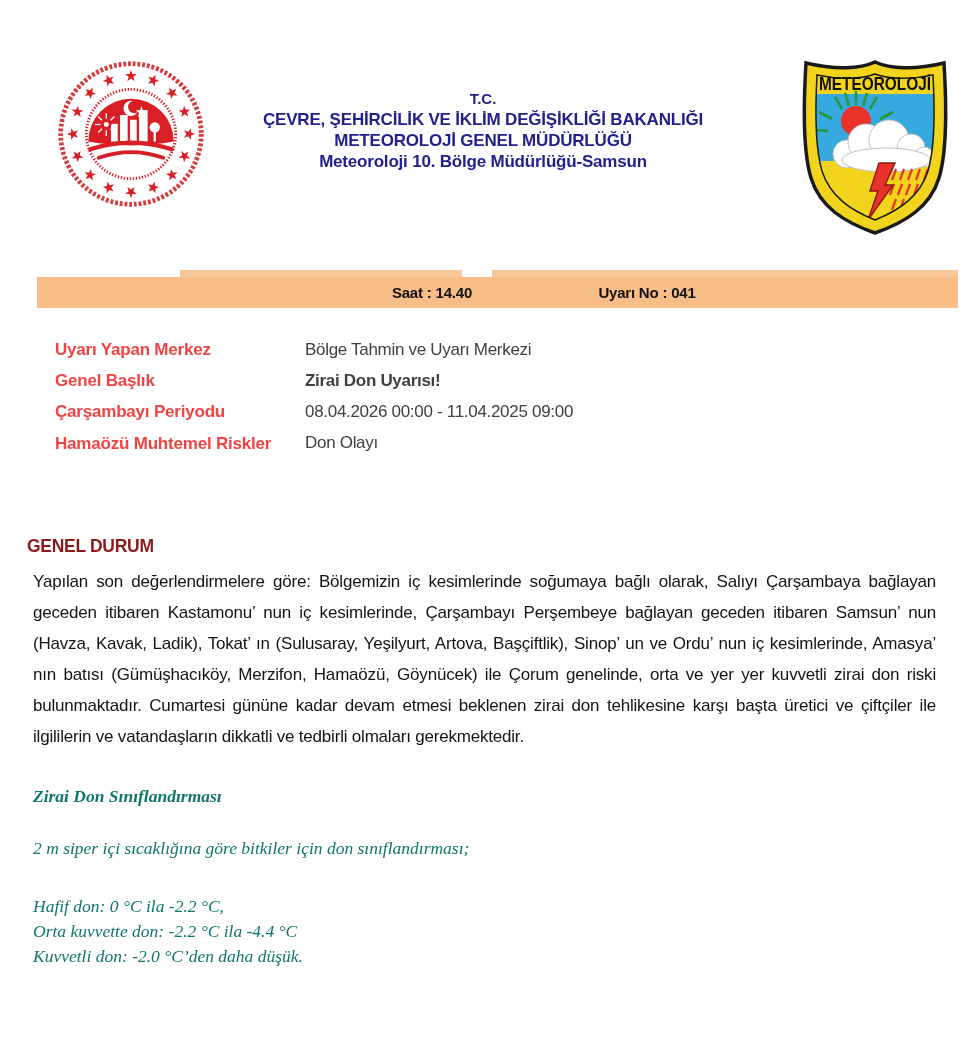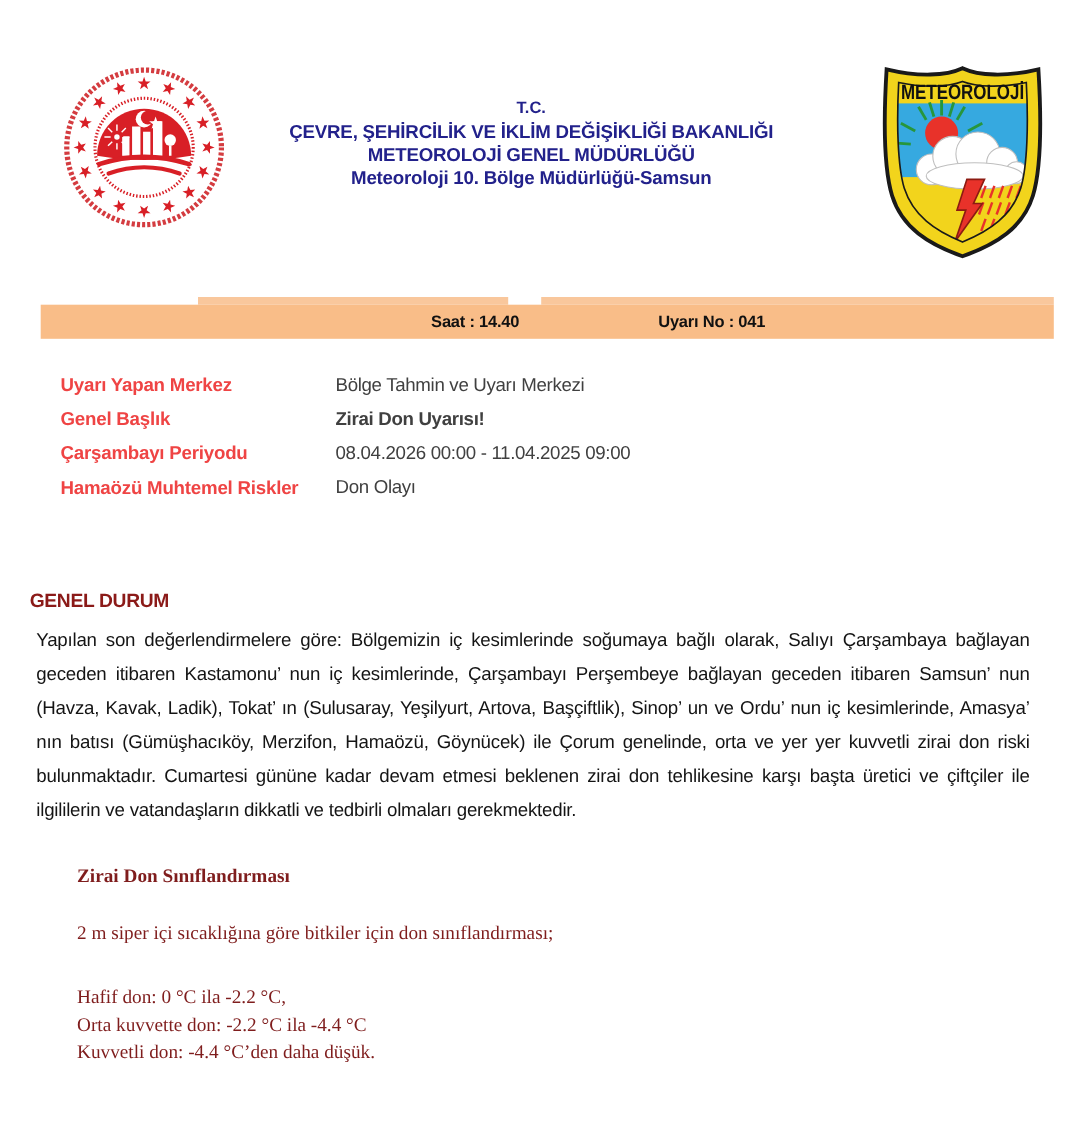--- a/index.html
+++ b/index.html
@@ -47,21 +47,21 @@
   .section-heading{
     position:absolute;left:27px;top:536px;color:#8b1a18;font-weight:bold;
     font-size:17.5px;letter-spacing:-0.3px;
   }
   .status-paragraph{
     position:absolute;left:33px;top:566px;width:903px;
     font-size:17px;line-height:31px;text-align:justify;color:#141414;
     letter-spacing:-0.2px;
   }
   
-  .frost{font-family:"Liberation Serif",serif;color:#7f1d1d;margin-left:37px;}
+  .frost{font-family:"Liberation Serif",serif;font-style:italic;color:#0f766e;}
   .frost-heading{position:absolute;left:33px;top:786px;font-size:17.5px;font-weight:bold;}
   .frost-intro{position:absolute;left:33px;top:838px;font-size:17.5px;}
   .frost-items{position:absolute;left:33px;top:894px;font-size:17.5px;line-height:25px;}
 </style>
 </head>
 <body>
 
 <div class="page">
 
   <div class="gov-logo">
@@ -237,16 +237,16 @@
   </div>
 
   <div class="section-heading">GENEL DURUM</div>
   <div class="status-paragraph">Yapılan son değerlendirmelere göre: Bölgemizin iç kesimlerinde soğumaya bağlı olarak, Salıyı Çarşambaya bağlayan geceden itibaren Kastamonu’ nun iç kesimlerinde, Çarşambayı Perşembeye bağlayan geceden itibaren Samsun’ nun (Havza, Kavak, Ladik), Tokat’ ın (Sulusaray, Yeşilyurt, Artova, Başçiftlik), Sinop’ un ve Ordu’ nun iç kesimlerinde, Amasya’ nın batısı (Gümüşhacıköy, Merzifon, Hamaözü, Göynücek) ile Çorum genelinde, orta ve yer yer kuvvetli zirai don riski bulunmaktadır. Cumartesi gününe kadar devam etmesi beklenen zirai don tehlikesine karşı başta üretici ve çiftçiler ile ilgililerin ve vatandaşların dikkatli ve tedbirli olmaları gerekmektedir.</div>
 
   <div class="frost frost-heading">Zirai Don Sınıflandırması</div>
   <div class="frost frost-intro">2 m siper içi sıcaklığına göre bitkiler için don sınıflandırması;</div>
   <div class="frost frost-items">
     <div>Hafif don: 0 °C ila -2.2 °C,</div>
     <div>Orta kuvvette don: -2.2 °C ila -4.4 °C</div>
-    <div>Kuvvetli don: -4.4 °C’den daha düşük.</div>
+    <div>Kuvvetli don: -2.0 °C’den daha düşük.</div>
   </div>
 
 </div>
 
 </body></html>

